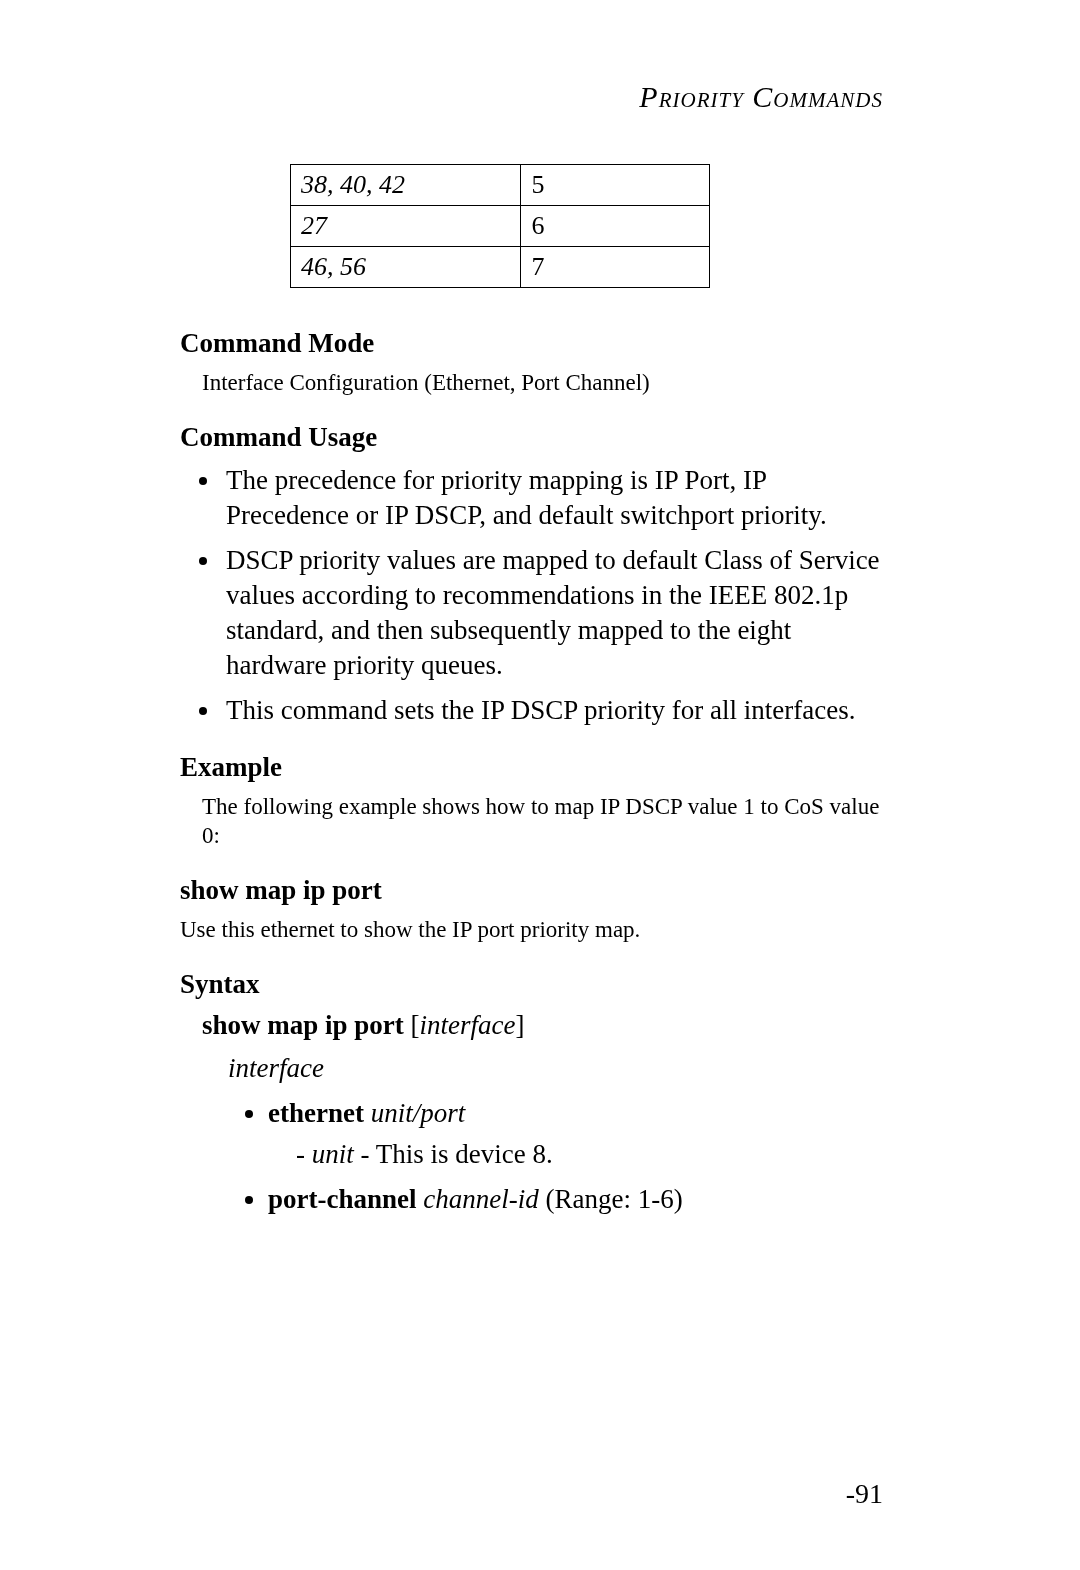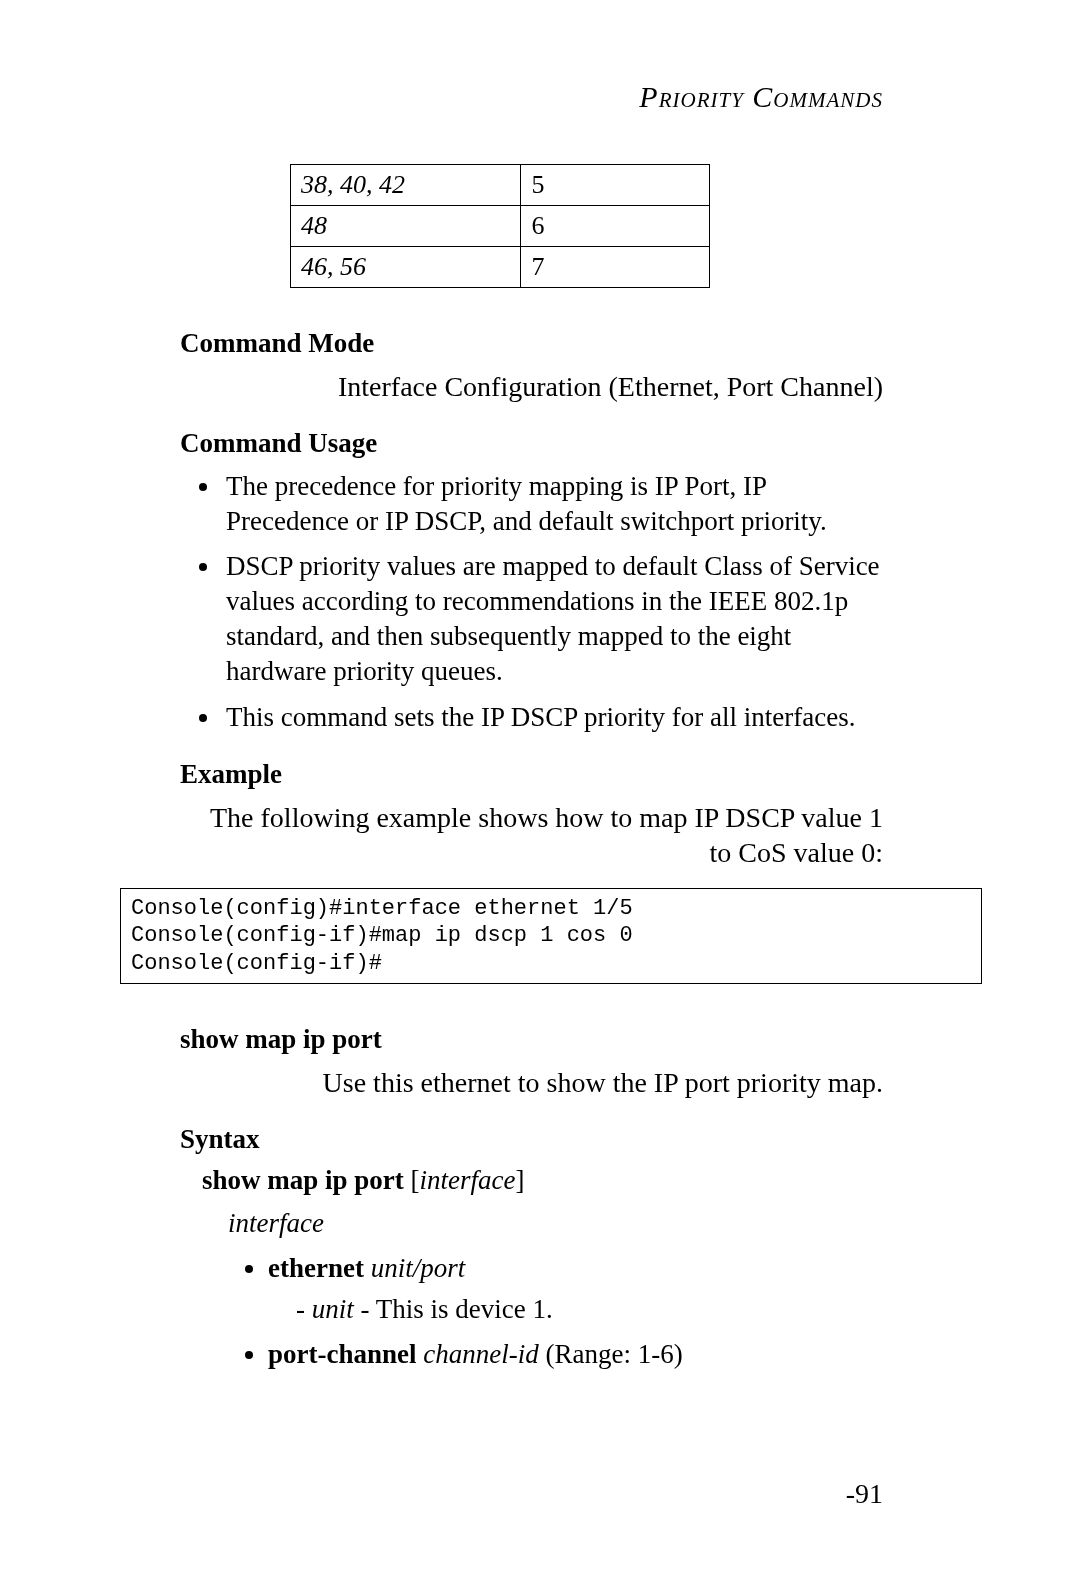--- a/index.html
+++ b/index.html
@@ -42,24 +42,23 @@
   }
   table.map td:first-child { width: 55%; font-style: italic; }
   table.map td:last-child { width: 45%; }
   h3.section {
     font-family: Garamond, "Times New Roman", serif;
     font-weight: bold;
     font-size: 27px;
     margin: 24px 0 10px 0;
   }
   p.body {
-    font-size: 28px;
+    font-size: 23px;
     margin: 8px 0 18px 22px;
     line-height: 1.25;
-    text-align: right;
   }
   ul.usage {
     margin: 6px 0 18px 30px;
     padding: 0;
     font-size: 27px;
     line-height: 1.3;
   }
   ul.usage > li {
     margin-bottom: 10px;
     list-style-type: disc;
@@ -125,21 +124,21 @@
 
   <div class="header">Priority Commands</div>
 
   <table class="map">
     <tbody>
         <tr>
       <td>38, 40, 42</td>
       <td>5</td>
     </tr>
     <tr>
-      <td>48</td>
+      <td>27</td>
       <td>6</td>
     </tr>
     <tr>
       <td>46, 56</td>
       <td>7</td>
     </tr>
   </tbody>
     </table>
 
   <h3 class="section">Command Mode</h3>
@@ -147,42 +146,39 @@
 
   <h3 class="section">Command Usage</h3>
   <ul class="usage">
     <li>The precedence for priority mapping is IP Port, IP Precedence or IP DSCP, and default switchport priority.</li>
     <li>DSCP priority values are mapped to default Class of Service values according to recommendations in the IEEE 802.1p standard, and then subsequently mapped to the eight hardware priority queues.</li>
     <li>This command sets the IP DSCP priority for all interfaces.</li>
   </ul>
 
   <h3 class="section">Example</h3>
   <p class="body">The following example shows how to map IP DSCP value 1 to CoS value 0:</p>
-  <div class="codebox">Console(config)#interface ethernet 1/5
-Console(config-if)#map ip dscp 1 cos 0
-Console(config-if)#</div>
 
   <h3 class="section">show map ip port</h3>
   <p class="body" style="margin-left:0;">Use this ethernet to show the IP port priority map.</p>
 
   <h3 class="section">Syntax</h3>
 
   <div class="syntax-line">
     <span class="bold">show map ip port</span>
     <span>[</span><span class="ital">interface</span><span>]</span>
   </div>
 
   <div class="param">interface</div>
 
   <ul class="params">
     <li>
       <span class="bold">ethernet</span>
       <span class="ital">unit/port</span>
       <ul class="subparams">
-        <li><span class="ital">unit</span><span> - This is device 1.</span></li>
+        <li><span class="ital">unit</span><span> - This is device 8.</span></li>
       </ul>
     </li>
     <li>
       <span class="bold">port-channel</span>
       <span class="ital">channel-id</span><span> (Range: 1-6)</span>
     </li>
   </ul>
 
   <div class="pagenum">-91</div>
 </div>

